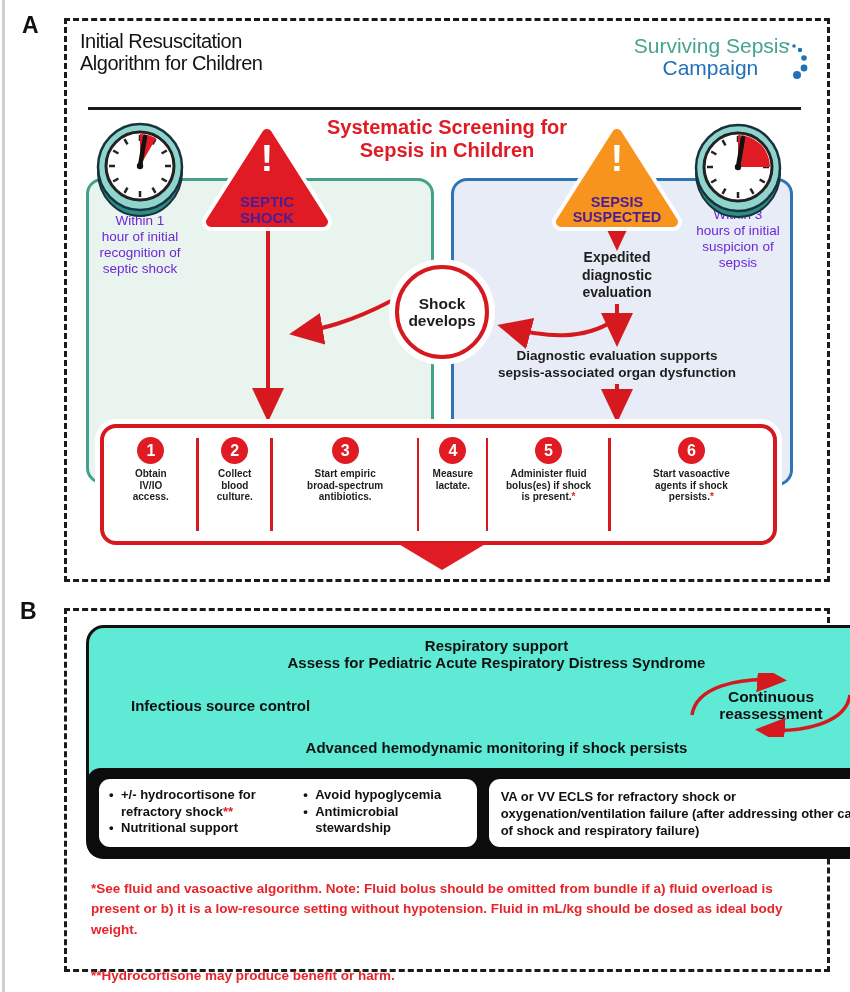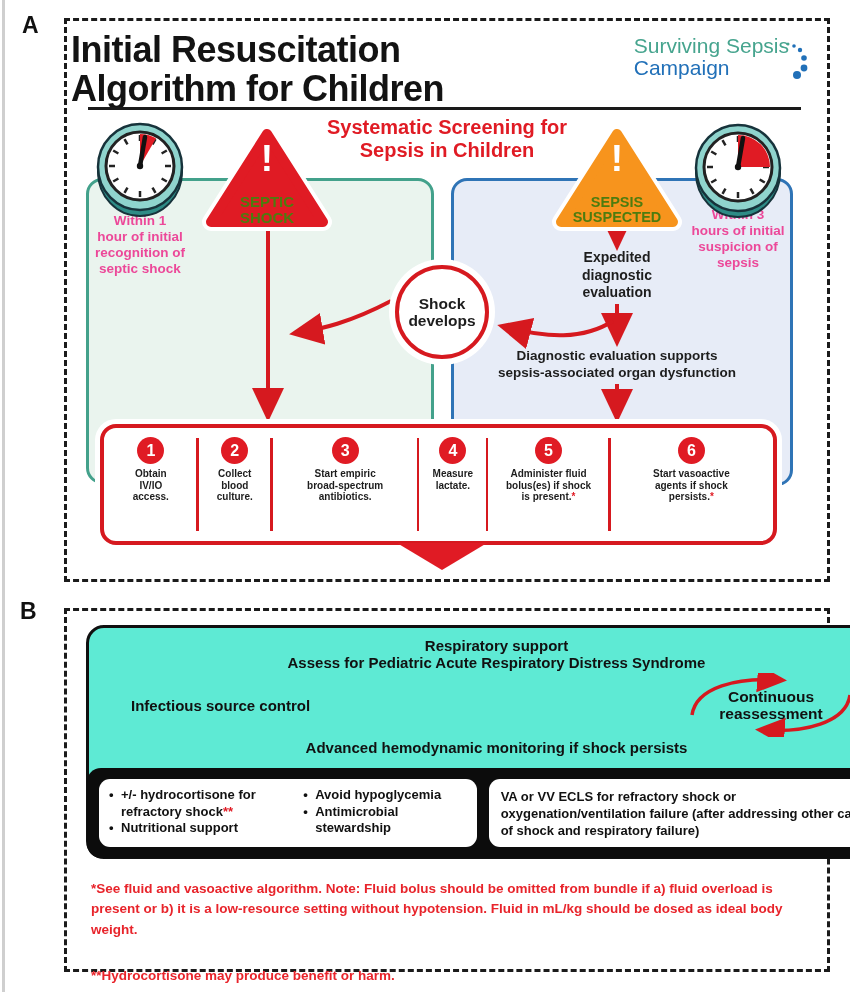--- a/index.html
+++ b/index.html
@@ -9,23 +9,23 @@
 
   .panel-label { position:absolute; font-size:23px; font-weight:bold; color:#111; }
   #label-a { left:22px; top:12px; }
   #label-b { left:20px; top:598px; }
 
   .dashed-panel { position:absolute; border:3px dashed #1b1b1b; background:#fff; }
   #panel-a { left:64px; top:18px; width:766px; height:564px; }
   #panel-b { left:64px; top:608px; width:766px; height:364px; }
 
   
-  .a-title { position:absolute; left:4px; top:10px; font-size:36px; font-weight:bold;
+  .a-title { position:absolute; left:13px; top:10px; font-size:20px; font-weight:normal;
              color:#131313; line-height:1.08; letter-spacing:-0.5px; white-space:pre-line; }
-  .logo { position:absolute; right:20px; top:14px; text-align:left; line-height:1.06; }
+  .logo { position:absolute; right:20px; top:14px; text-align:center; line-height:1.06; }
   .logo-l1 { display:block; color:#46a48e; font-size:21px; padding-right:18px; }
   .logo-l2 { display:block; color:#2170b8; font-size:21px; padding-right:20px; }
   .logo-dots { position:absolute; right:-4px; top:2px; }
   .a-divider { position:absolute; left:21px; right:26px; top:86px; height:3px; background:#1a1a1a; }
   .a-heading { position:absolute; left:0; top:95px; width:100%; text-align:center;
                color:#e01b24; font-weight:bold; font-size:20px; line-height:1.15; white-space:pre-line; }
 
   .zone { position:absolute; top:157px; border-radius:16px; z-index:1; }
   .zone-green { left:19px; width:348px; height:306px; background:#eaf4ee; border:3px solid #43a18b; }
   .zone-blue  { left:384px; width:342px; height:308px; background:#e7ecf7; border:3px solid #2f74b6; }
@@ -34,25 +34,25 @@
   #clock-left { left:28px; top:100px; }
   #clock-right { left:626px; top:101px; }
 
   .warn-tri { position:absolute; top:103px; width:132px; height:108px; z-index:3; }
   #tri-septic { left:134px; }
   #tri-sepsis { left:484px; }
   .warn-tri svg { position:absolute; inset:0; }
   .tri-bang { position:absolute; left:0; top:16px; width:100%; text-align:center;
               color:#fff; font-size:37px; font-weight:bold; line-height:1; }
   .tri-label { position:absolute; left:-14px; bottom:7px; width:160px; text-align:center;
-               color:#4d7c0f; font-weight:bold; font-size:15px; line-height:1.02; white-space:pre-line; }
+               color:#4c1d95; font-weight:bold; font-size:15px; line-height:1.02; white-space:pre-line; }
   #tri-sepsis .tri-label { font-size:14.5px; }
 
-  .clock-caption { position:absolute; width:134px; text-align:center; font-weight:bold;
-                   font-size:13.5px; line-height:1.18; color:#ec4899; white-space:pre-line; z-index:2; }
+  .clock-caption { position:absolute; width:134px; text-align:center; font-weight:normal;
+                   font-size:13.5px; line-height:1.18; color:#6d28d9; white-space:pre-line; z-index:2; }
   #caption-left { left:6px; top:192px; }
   #caption-right { left:604px; top:186px; }
 
   .shock-circle { position:absolute; left:328px; top:244px; width:94px; height:94px;
                   background:#fff; border:4px solid #d6191f; border-radius:50%;
                   box-shadow:0 0 0 6px #fff; z-index:3;
                   display:flex; align-items:center; justify-content:center;
                   text-align:center; font-weight:bold; font-size:15.5px; line-height:1.12;
                   color:#1d1d1d; white-space:pre-line; }
 

